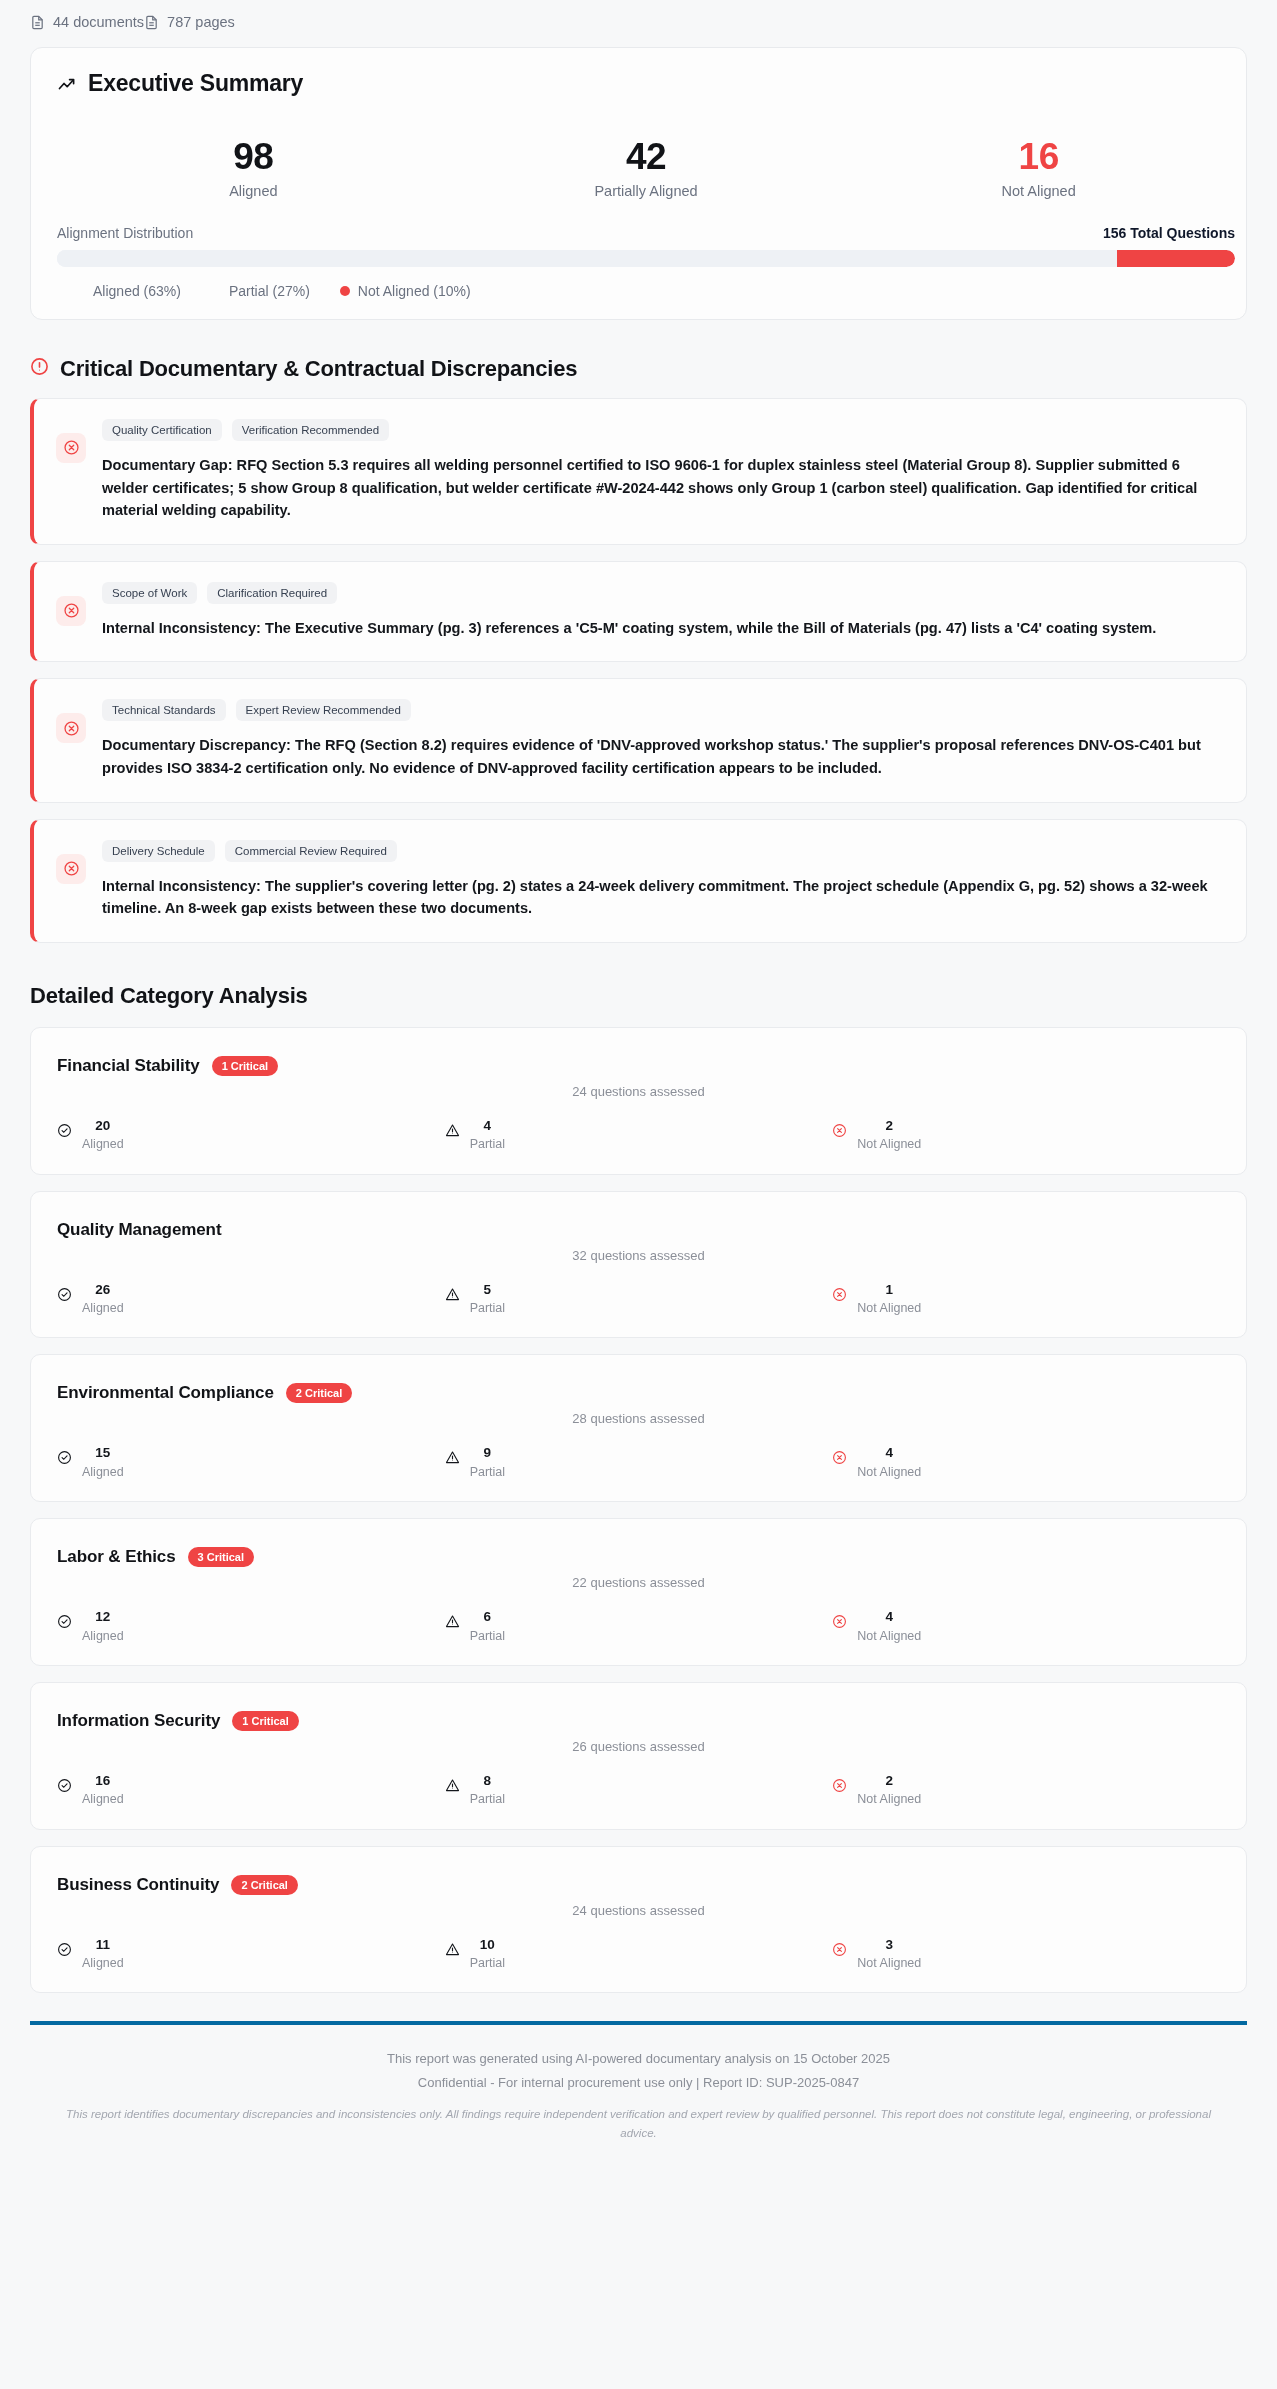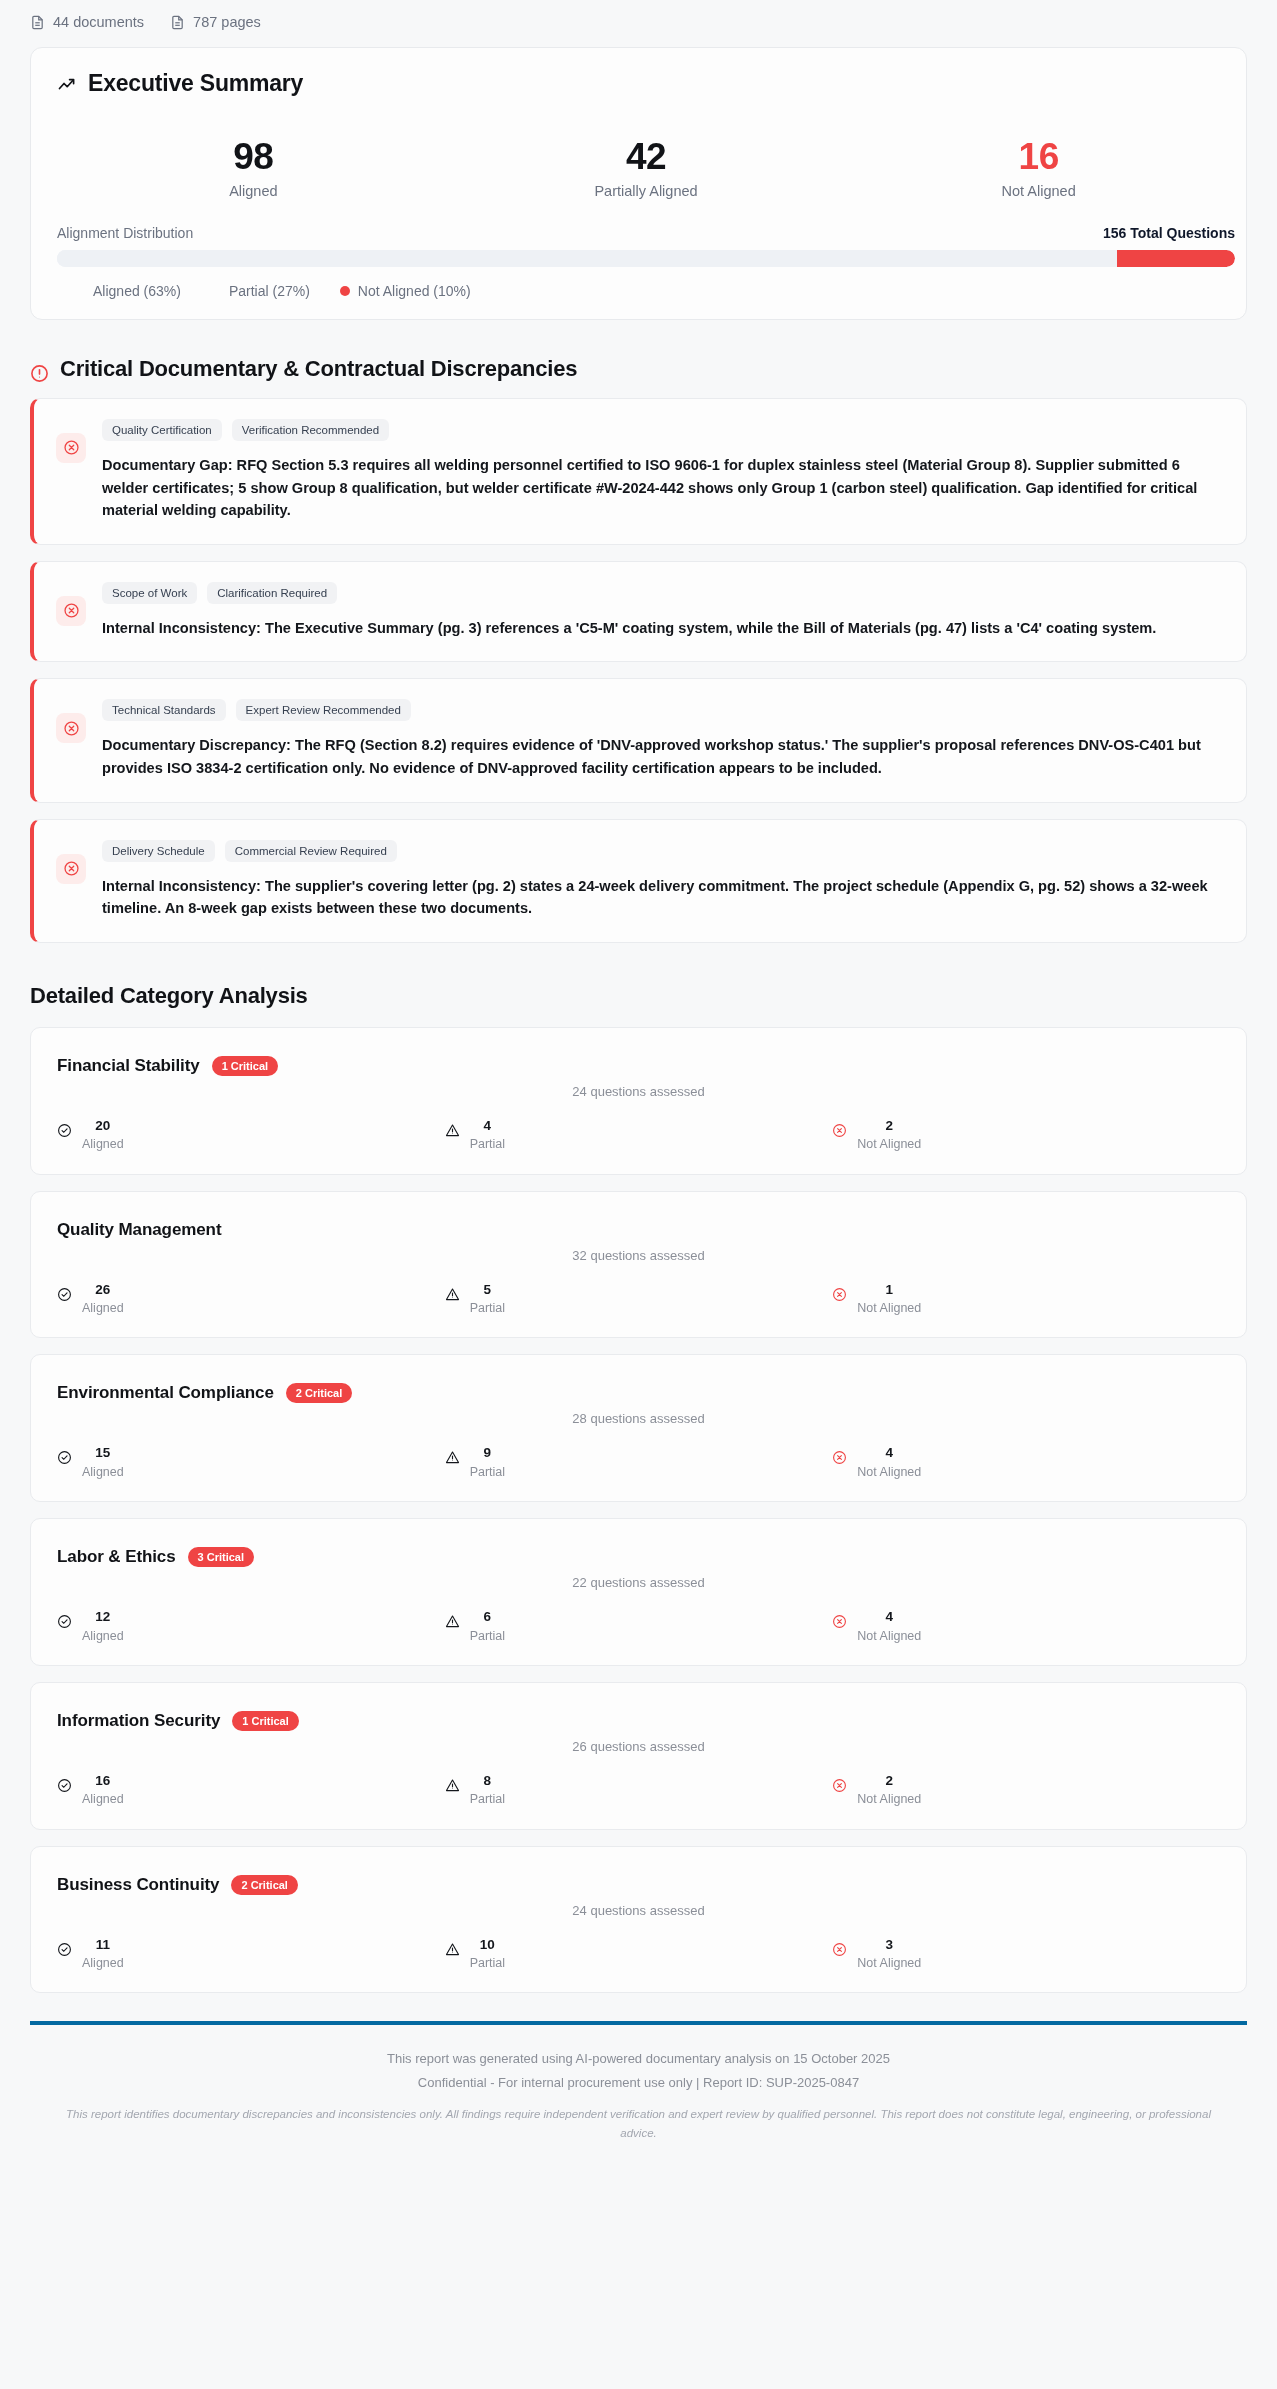--- a/index.html
+++ b/index.html
@@ -10,21 +10,20 @@
     -webkit-font-smoothing: antialiased;
   }
   body { padding: 0 0 0 0; }
 
   .page { width: 1277px; margin: 0 auto; }
 
   
   .topbar {
     display: flex;
     align-items: center;
-    gap: 26px;
     padding: 14px 18px 12px 30px;
   }
   .meta-item {
     display: flex;
     align-items: center;
     gap: 8px;
     font-size: 14.5px;
     color: #6b7280;
   }
   .meta-item .ic { display: block; width: 15px; height: 15px; }
@@ -105,21 +104,21 @@
     font-size: 14px;
     color: #6b7280;
   }
   .dot { width: 10px; height: 10px; border-radius: 50%; display: inline-block; }
   .dot.hidden { background: transparent; }
   .dot.red { background: #ef4444; }
 
   
   .section-head {
     display: flex;
-    align-items: flex-end;
+    align-items: flex-start;
     gap: 11px;
     margin: 36px 30px 16px 30px;
     font-size: 22px;
     font-weight: 700;
     color: #111317;
     letter-spacing: -0.2px;
   }
   .section-head .alert { width: 19px; height: 19px; display: block; }
 
   .section-head.plain { margin-top: 40px; margin-bottom: 18px; }

